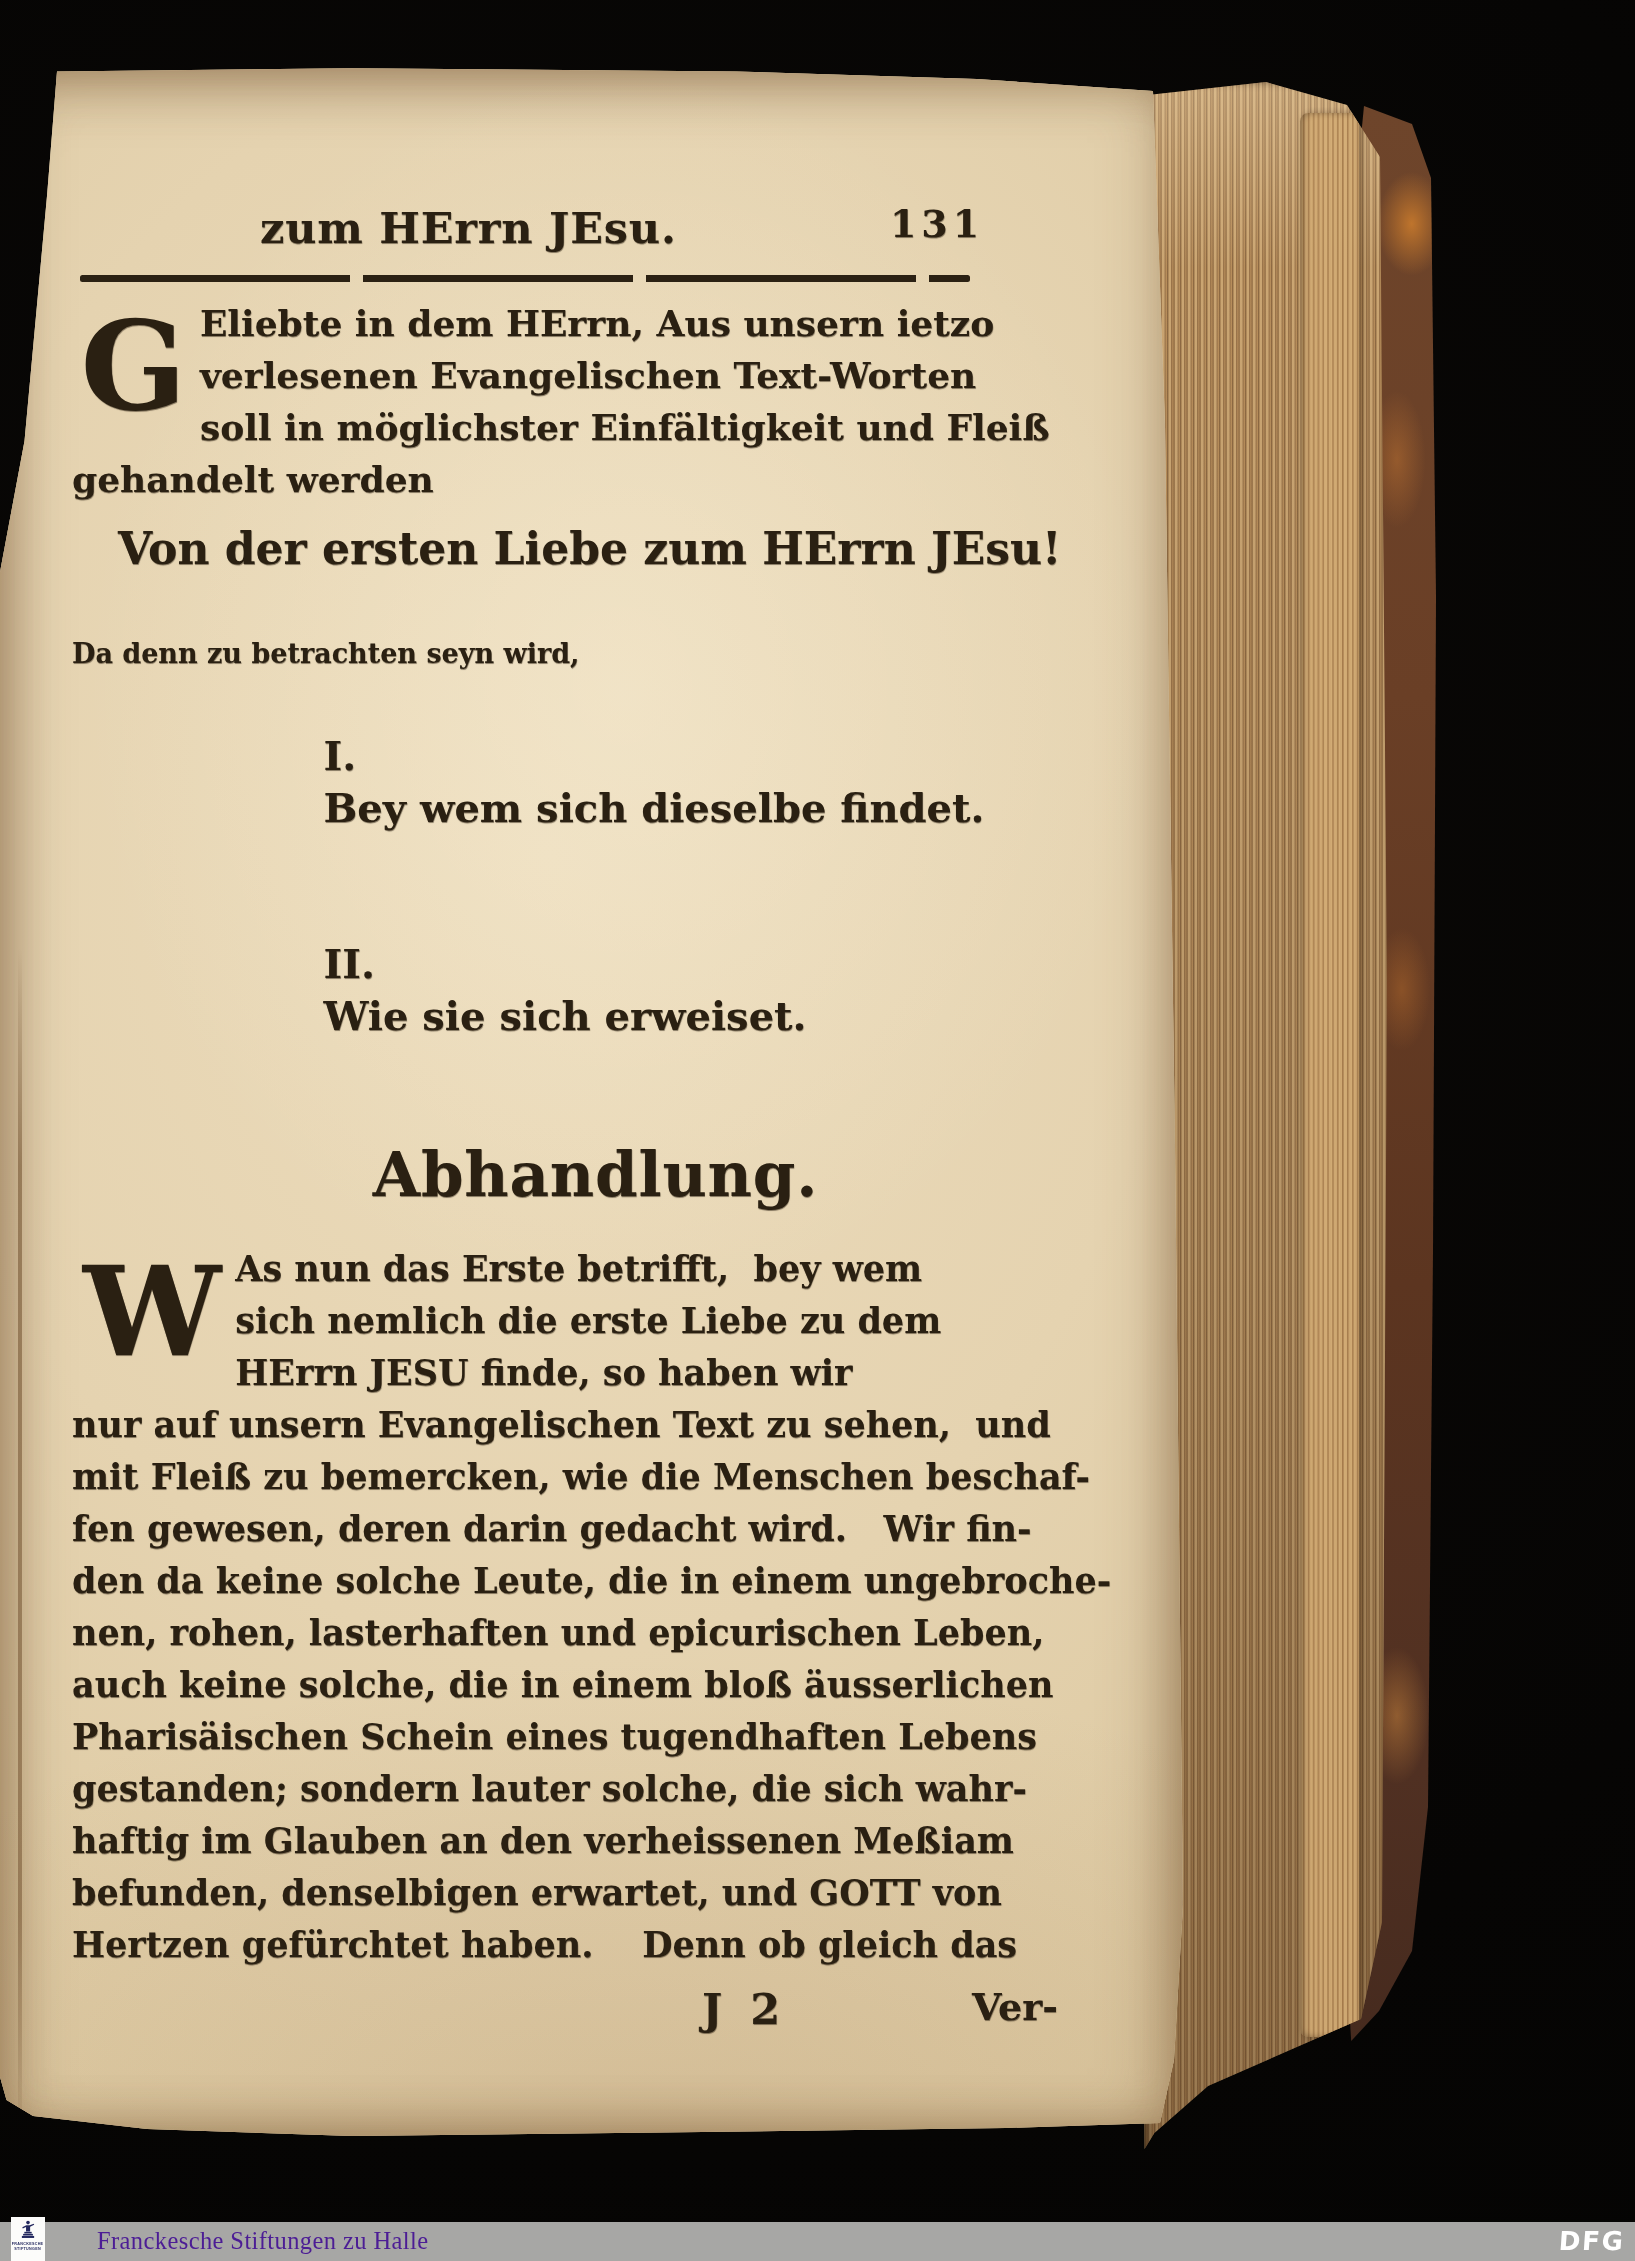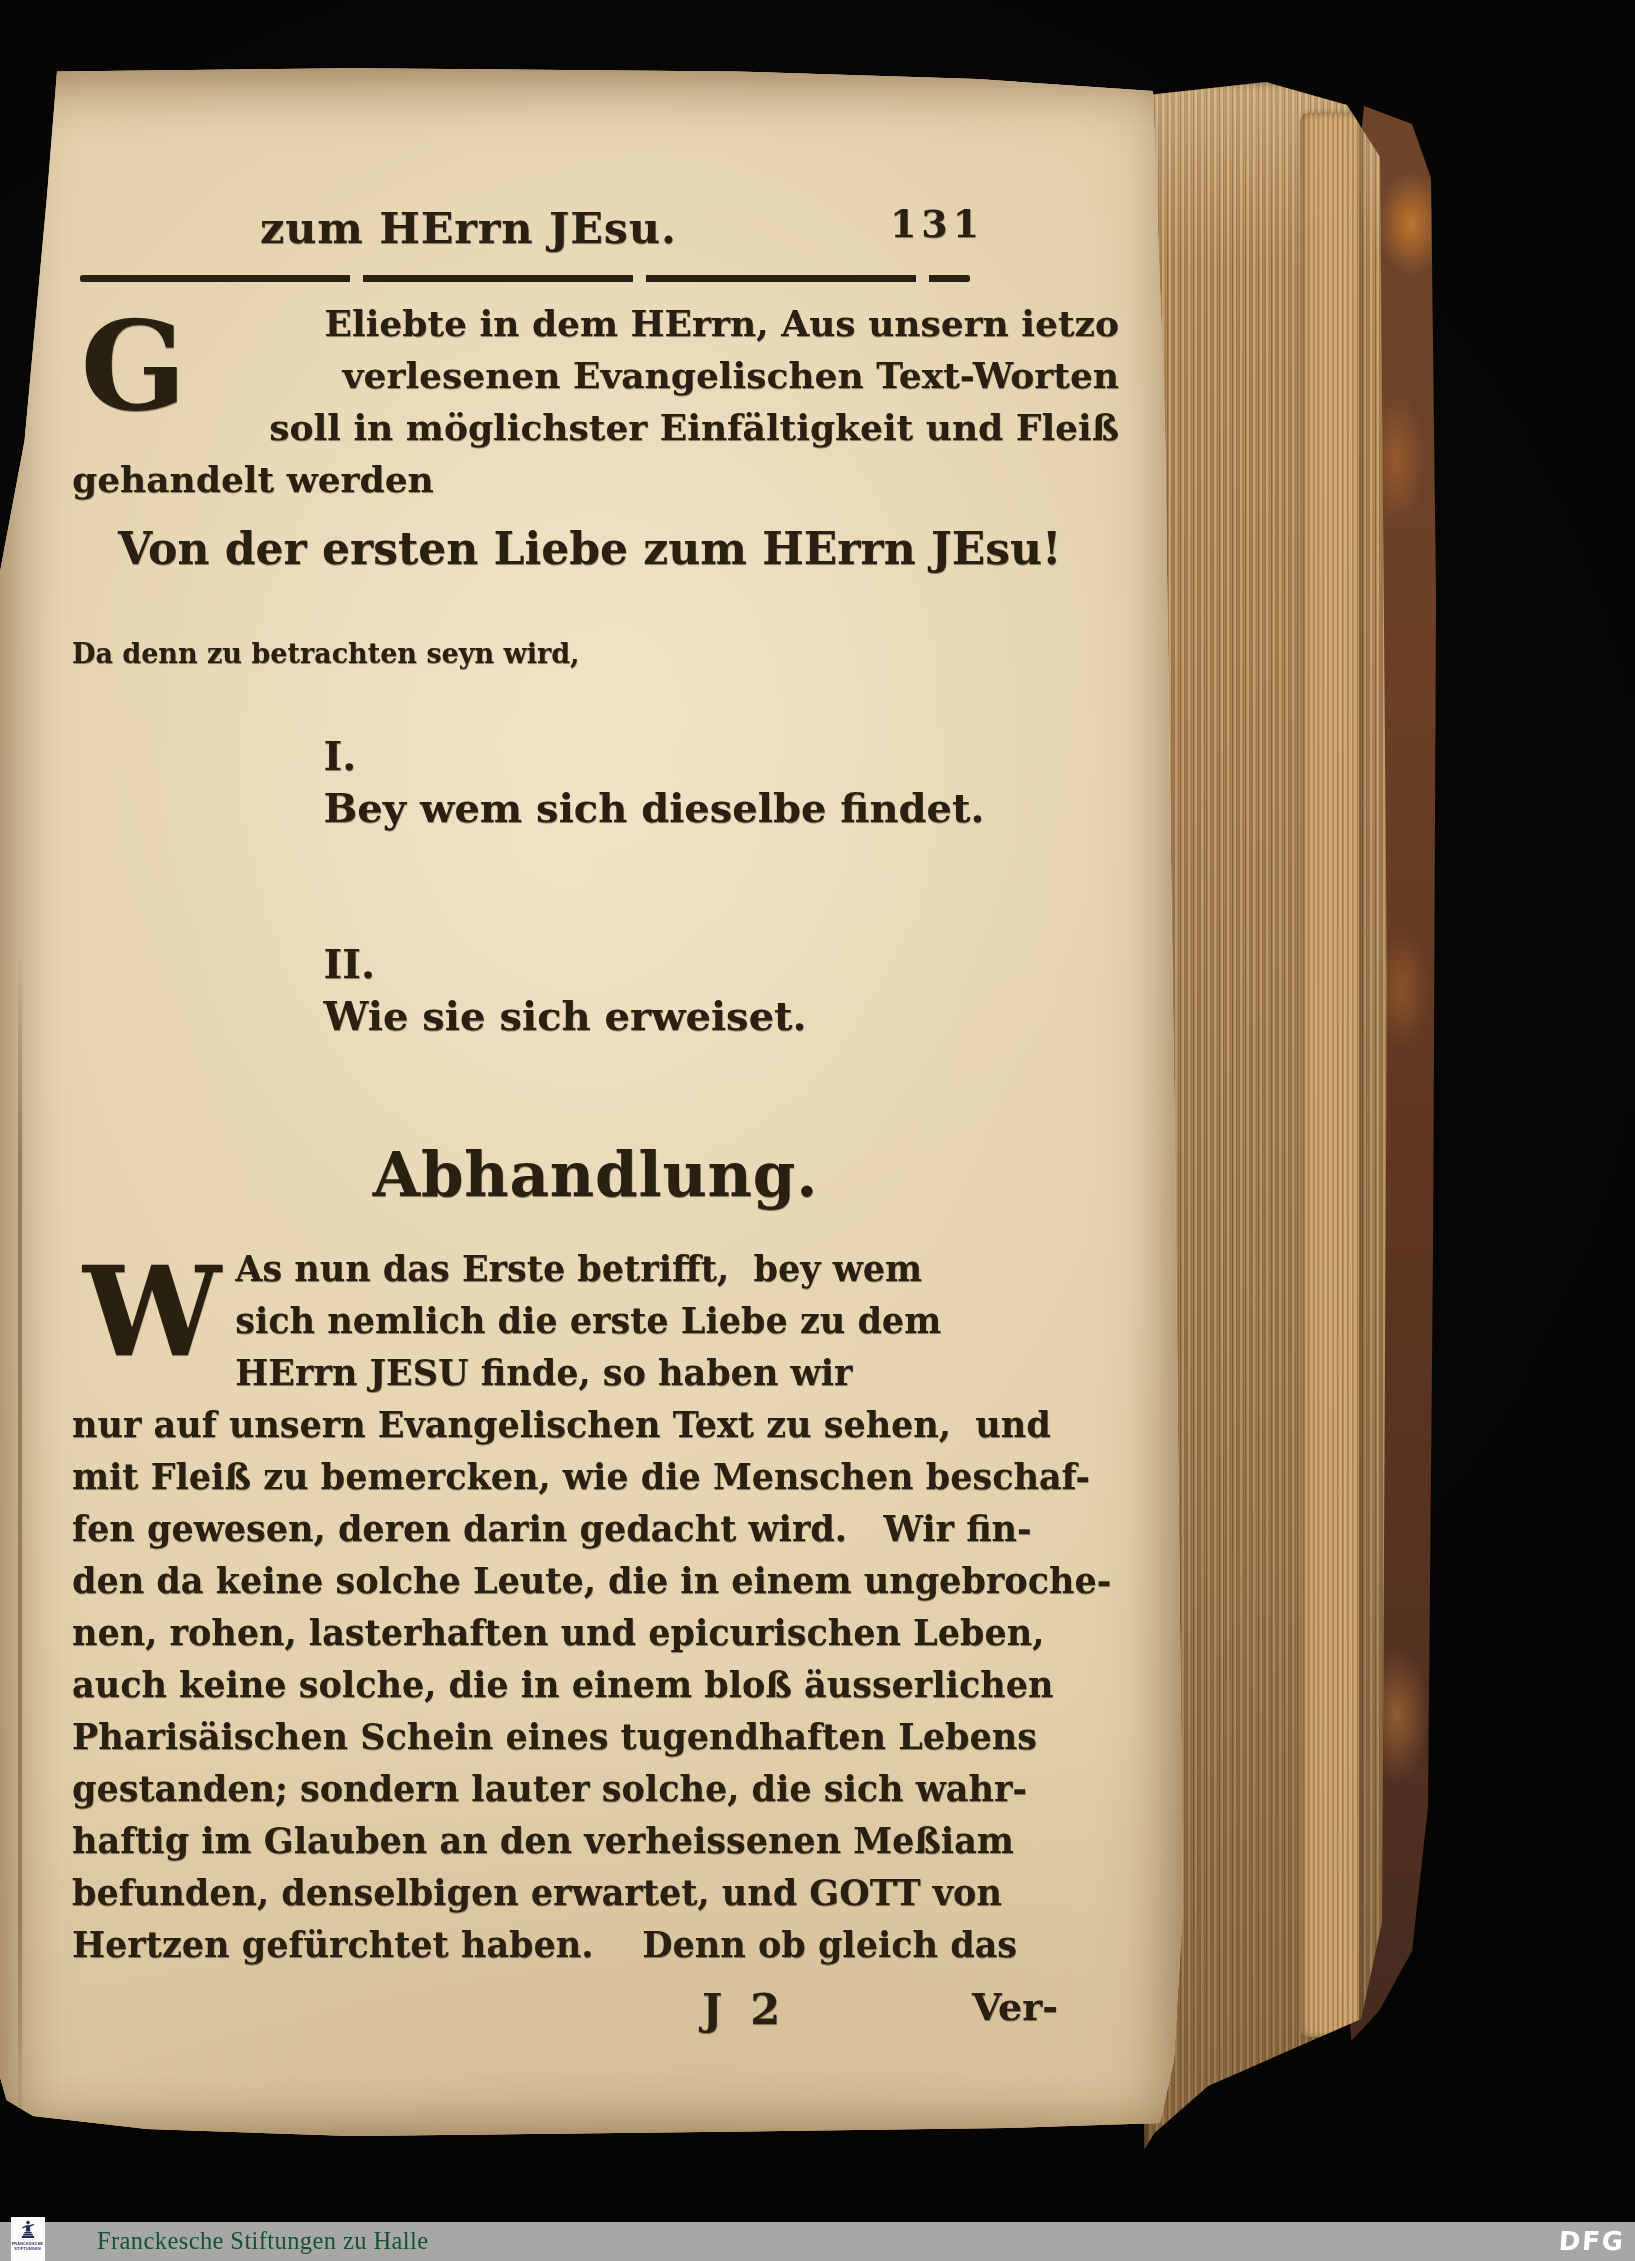--- a/index.html
+++ b/index.html
@@ -64,40 +64,40 @@
   }
   .running-head{position:relative;height:75px;}
   .running-title{position:absolute;left:188px;top:3.3px;font-size:43px;letter-spacing:0.8px;}
   .page-number{position:absolute;left:818px;top:1px;font-size:38px;letter-spacing:4.9px;}
   .head-rule{
     margin-left:8.2px;width:890px;height:7.4px;margin-bottom:14.7px;
     background:repeating-linear-gradient(90deg,#2b2113 0px,#2b2113 270px,rgba(0,0,0,0) 270px,rgba(0,0,0,0) 283px);
     border-radius:2.5px;
   }
   .line{white-space:pre;overflow:visible;}
-  .intro .line{font-size:36px;line-height:52px;text-align:right;}
+  .intro .line{font-size:36px;line-height:52px;}
   .initial-g{float:left;width:123px;height:152px;font-size:124px;line-height:137px;text-align:center;margin-right:4.9px;}
   .intro-last{clear:left;font-size:36px;line-height:52px;margin-bottom:11.4px;}
   .sermon-title{font-size:44px;line-height:65px;margin-left:46px;margin-bottom:8.2px;letter-spacing:0px;}
   .subtitle{font-size:27px;line-height:49px;margin-top:48px;}
   .point{font-size:40px;line-height:52px;margin-left:168px;}
   .prayer{margin-top:13px;margin-bottom:0;}
   .prayer .line{font-size:38px;line-height:51px;}
   .prayer .line.ind{padding-left:65px;}
   .section-heading{font-size:61px;line-height:70px;text-align:center;margin-top:46px;margin-bottom:33px;letter-spacing:0.8px;}
   .body-par .line{font-size:35px;line-height:52px;}
   .initial-w{float:left;width:160px;height:152px;font-size:123px;line-height:139px;text-align:center;margin-right:3.3px;}
   .clear{clear:left;}
   .sig-row{position:relative;height:65px;margin-top:13px;}
   .signature{position:absolute;left:630px;font-size:43px;letter-spacing:6.5px;}
   .catchword{position:absolute;left:900px;font-size:38px;}
   
   .banner{position:absolute;left:0;top:2222px;width:1636px;height:39px;background:#a7a7a5;z-index:5;}
   .institution{
-    position:absolute;left:97px;top:4.9px;font-size:24.5px;color:#14532d;font-weight:400;
+    position:absolute;left:97px;top:4.9px;font-size:24.5px;color:#4c1d95;font-weight:400;
     font-family:"Liberation Serif", serif;letter-spacing:0.4px;text-shadow:none;
   }
   .logo-box{
     position:absolute;left:10.6px;top:-4.9px;width:34px;height:44px;background:#fcfcfa;z-index:6;
     display:flex;flex-direction:column;align-items:center;justify-content:flex-start;padding-top:2.5px;box-sizing:border-box;
   }
   .logo-caption{font-family:"Liberation Sans", sans-serif;font-size:3.7px;line-height:4.5px;color:#23285e;letter-spacing:0.3px;text-align:center;font-weight:700;}
   .dfg{
     position:absolute;right:11.4px;top:4.1px;font-family:"DejaVu Sans", sans-serif;font-weight:900;
     font-size:26px;color:#ffffff;letter-spacing:1.6px;transform:skewX(-4deg);

